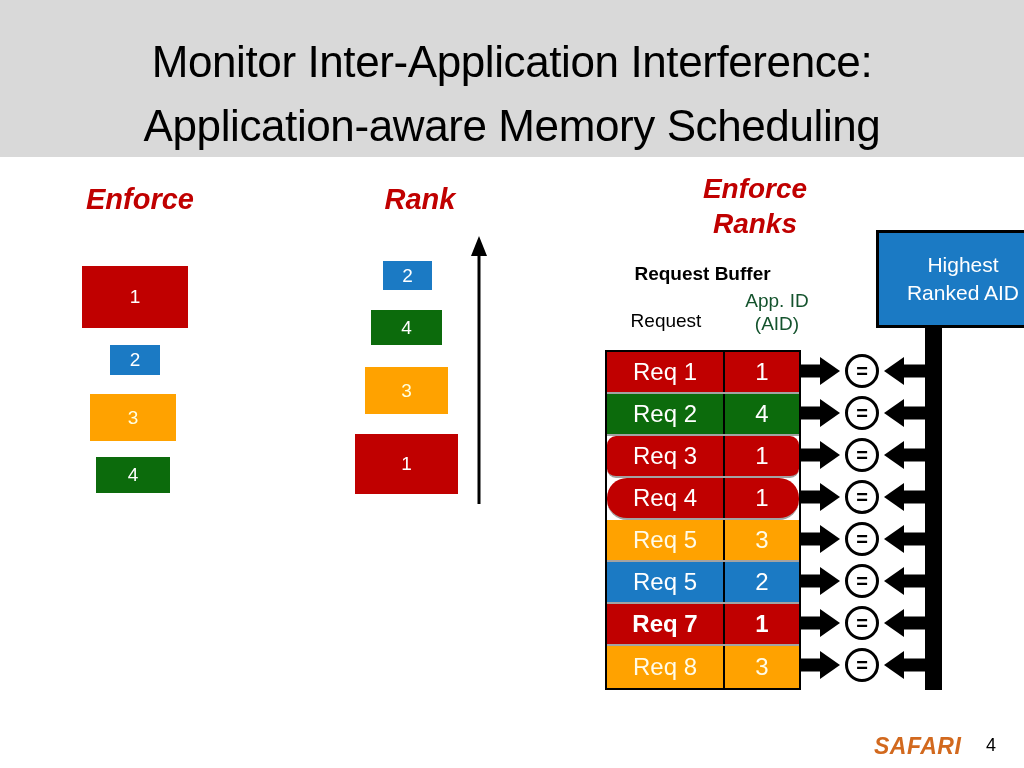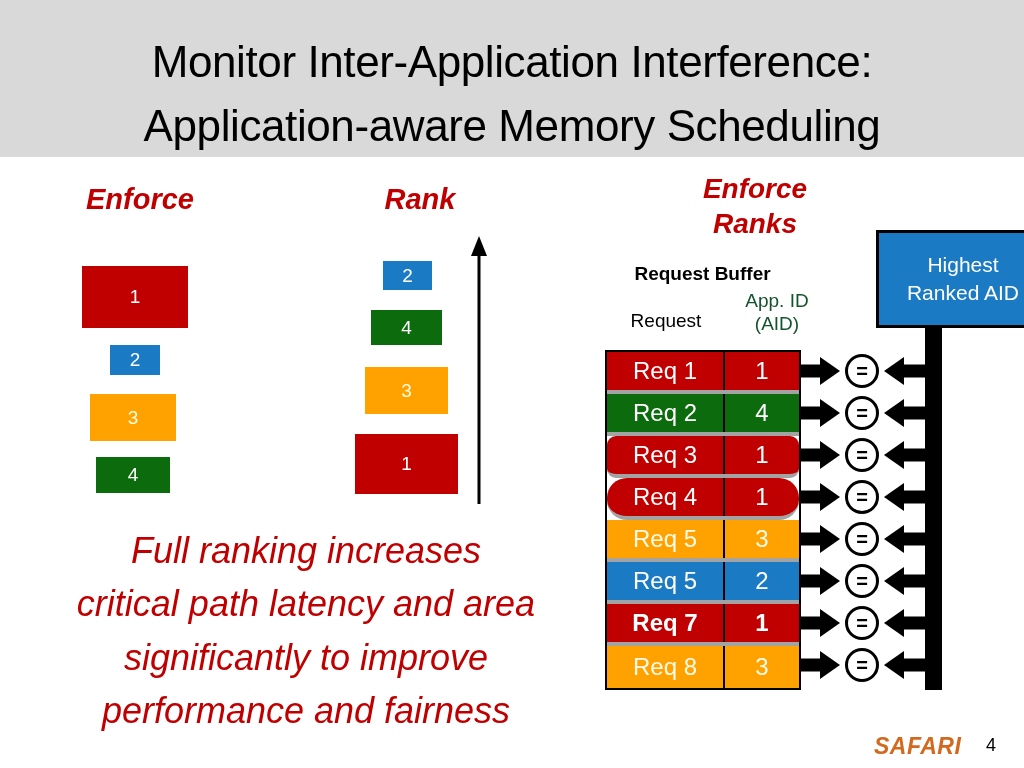--- a/index.html
+++ b/index.html
@@ -113,21 +113,21 @@
     position: absolute;
     left: 605px; top: 350px;
     width: 196px;
     border: 2px solid #000000;
     box-sizing: border-box;
   }
   .rb-row {
     display: flex;
     height: 42px;
     box-sizing: border-box;
-    border-bottom: 4px solid #a3a3a3;
+    border-bottom: 2px solid #a3a3a3;
   }
   .rb-row:last-child { border-bottom: none; }
   .rb-cell {
     display: flex;
     align-items: center;
     justify-content: center;
     box-sizing: border-box;
     font-size: 24px;
     color: #ffffff;
     font-family: "Liberation Sans", sans-serif;
@@ -333,21 +333,17 @@
       <div class="cmp-circle" style="left: 845px; top: 354px;">=</div>
       <div class="cmp-circle" style="left: 845px; top: 396px;">=</div>
       <div class="cmp-circle" style="left: 845px; top: 438px;">=</div>
       <div class="cmp-circle" style="left: 845px; top: 480px;">=</div>
       <div class="cmp-circle" style="left: 845px; top: 522px;">=</div>
       <div class="cmp-circle" style="left: 845px; top: 564px;">=</div>
       <div class="cmp-circle" style="left: 845px; top: 606px;">=</div>
       <div class="cmp-circle" style="left: 845px; top: 648px;">=</div>
     </div>
 
-  <div class="bottom-msg">Full ranking increases
-critical path latency and area
-significantly to improve
-performance and fairness</div>
 
   <div class="safari-logo">SAFARI</div>
   <div class="page-num">4</div>
 
 </div>
 
 </body></html>

